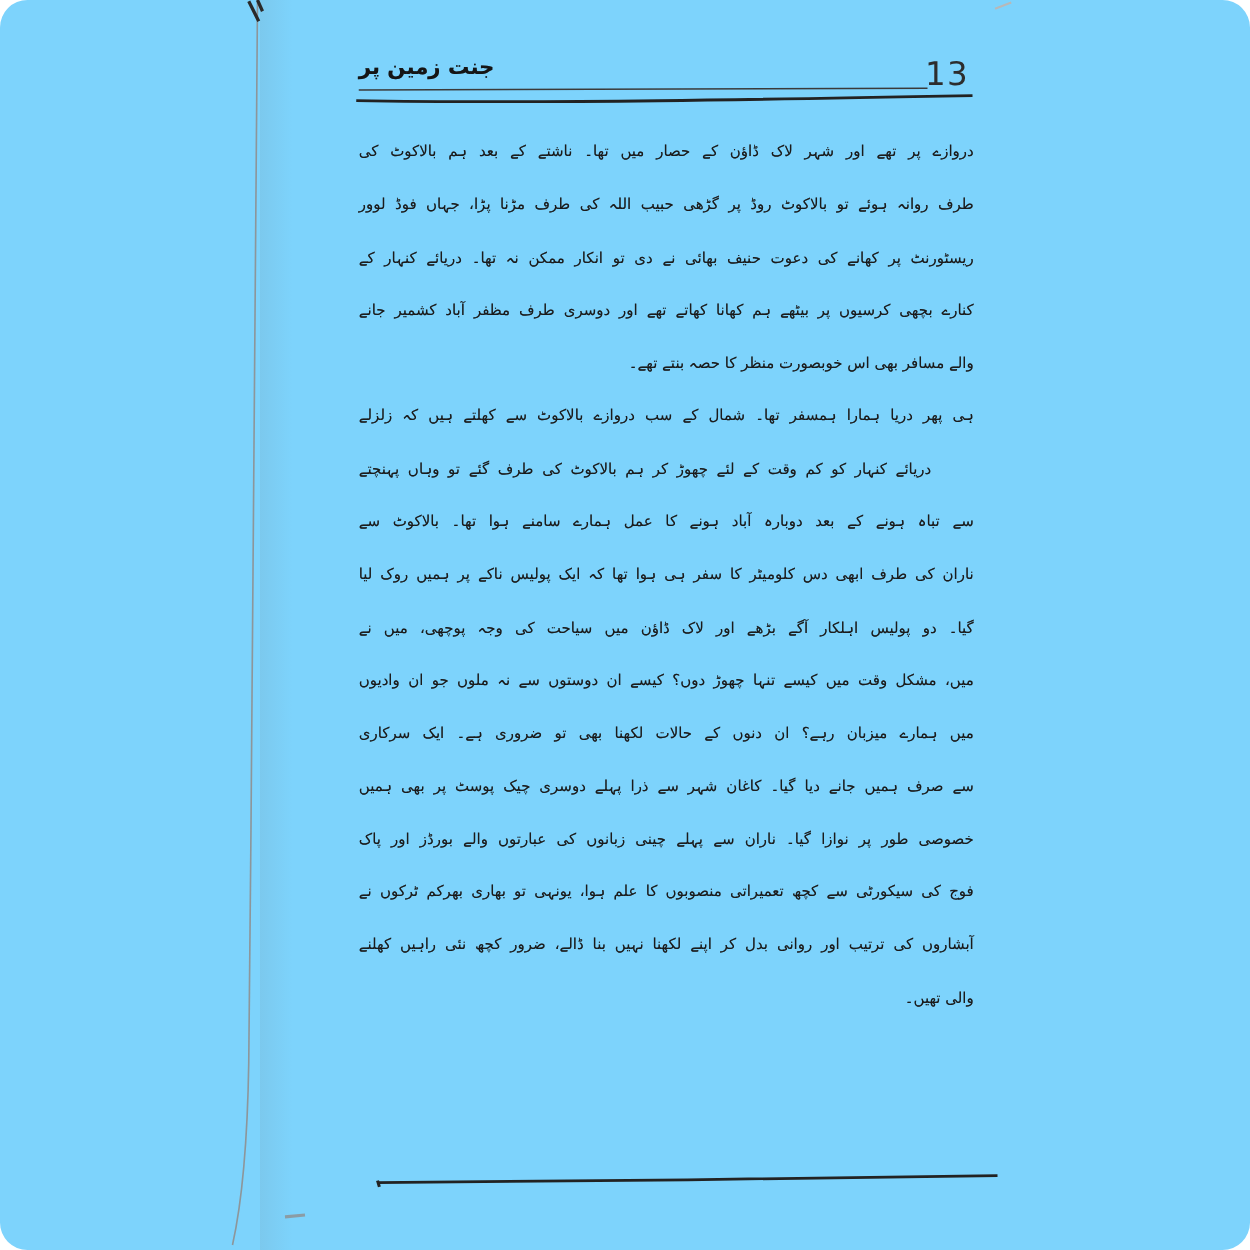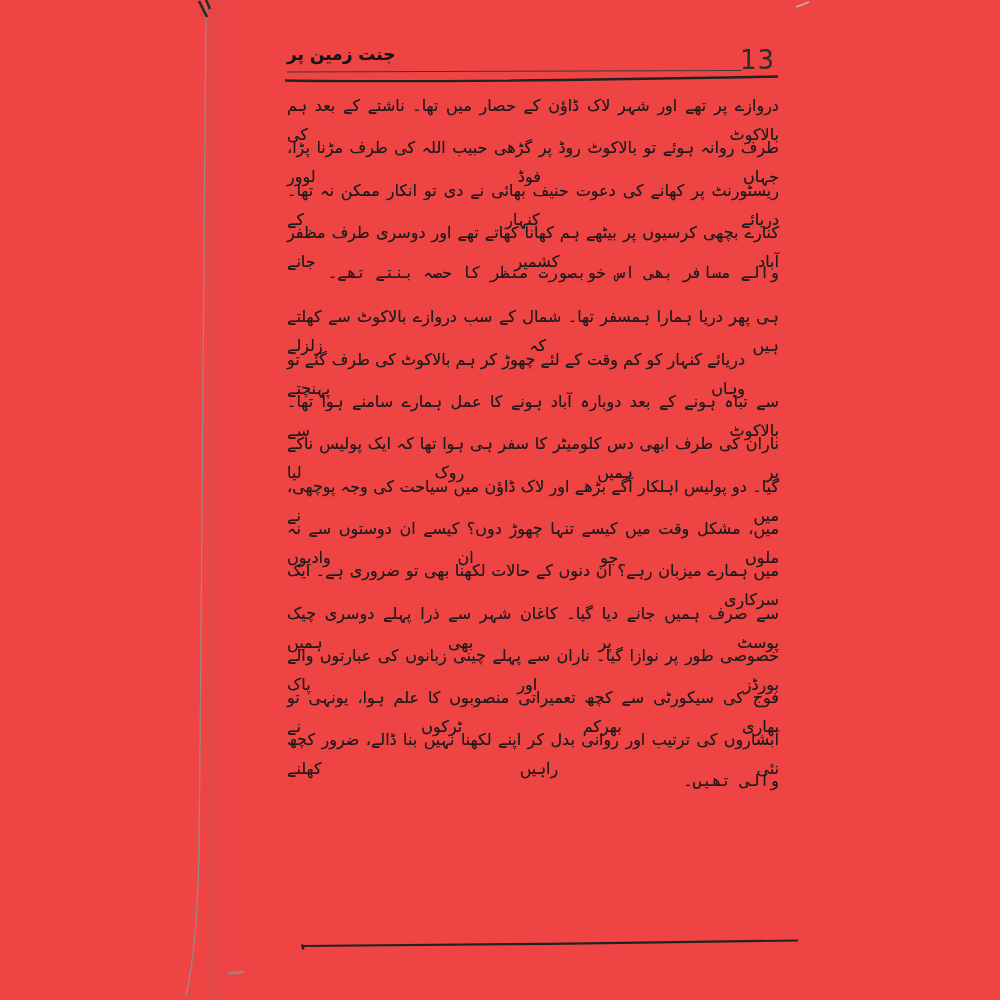--- a/index.html
+++ b/index.html
@@ -4,21 +4,22 @@
 <style>
   html, body {
     margin: 0; padding: 0;
     width: 1000px; height: 1000px;
     background: #ffffff;
     overflow: hidden;
     font-family: "DejaVu Sans", sans-serif;
   }
   .scan {
     position: absolute; inset: 0;
-    background: #ef4444;
+    background: #7dd3fc;
+    border-radius: 22px;
   }
   .page-shade {
     position: absolute; left: 208px; top: 0;
     width: 26px; height: 100%;
     background: linear-gradient(90deg, rgba(110,110,110,0.10), rgba(110,110,110,0));
     pointer-events: none;
   }
   svg.decor {
     position: absolute; left: 0; top: 0;
     width: 1000px; height: 1000px;
@@ -39,25 +40,25 @@
   }
   .textblock {
     position: absolute; left: 287px; top: 91px;
     width: 492px;
     direction: rtl;
     color: #1b1b1b;
     text-shadow: 0 0 0.5px rgba(25,25,25,0.5);
   }
   .para { margin: 0; }
   .line {
-    height: 42.3px; line-height: 29px;
-    font-size: 16px;
+    height: 42.3px; line-height: 61px;
+    font-size: 12px;
   }
   .line.full  { text-align: justify; text-align-last: justify; }
-  .line.end   { text-align: right; font-family: Liberation Mono, monospace; }
+  .line.end   { text-align: right; }
   .line.indent{ padding-right: 34px; }
 </style>
 </head>
 <body>
 
 <div class="scan">
 
   <div class="page-shade"></div>
 
   <svg class="decor" viewBox="0 0 1000 1000">

